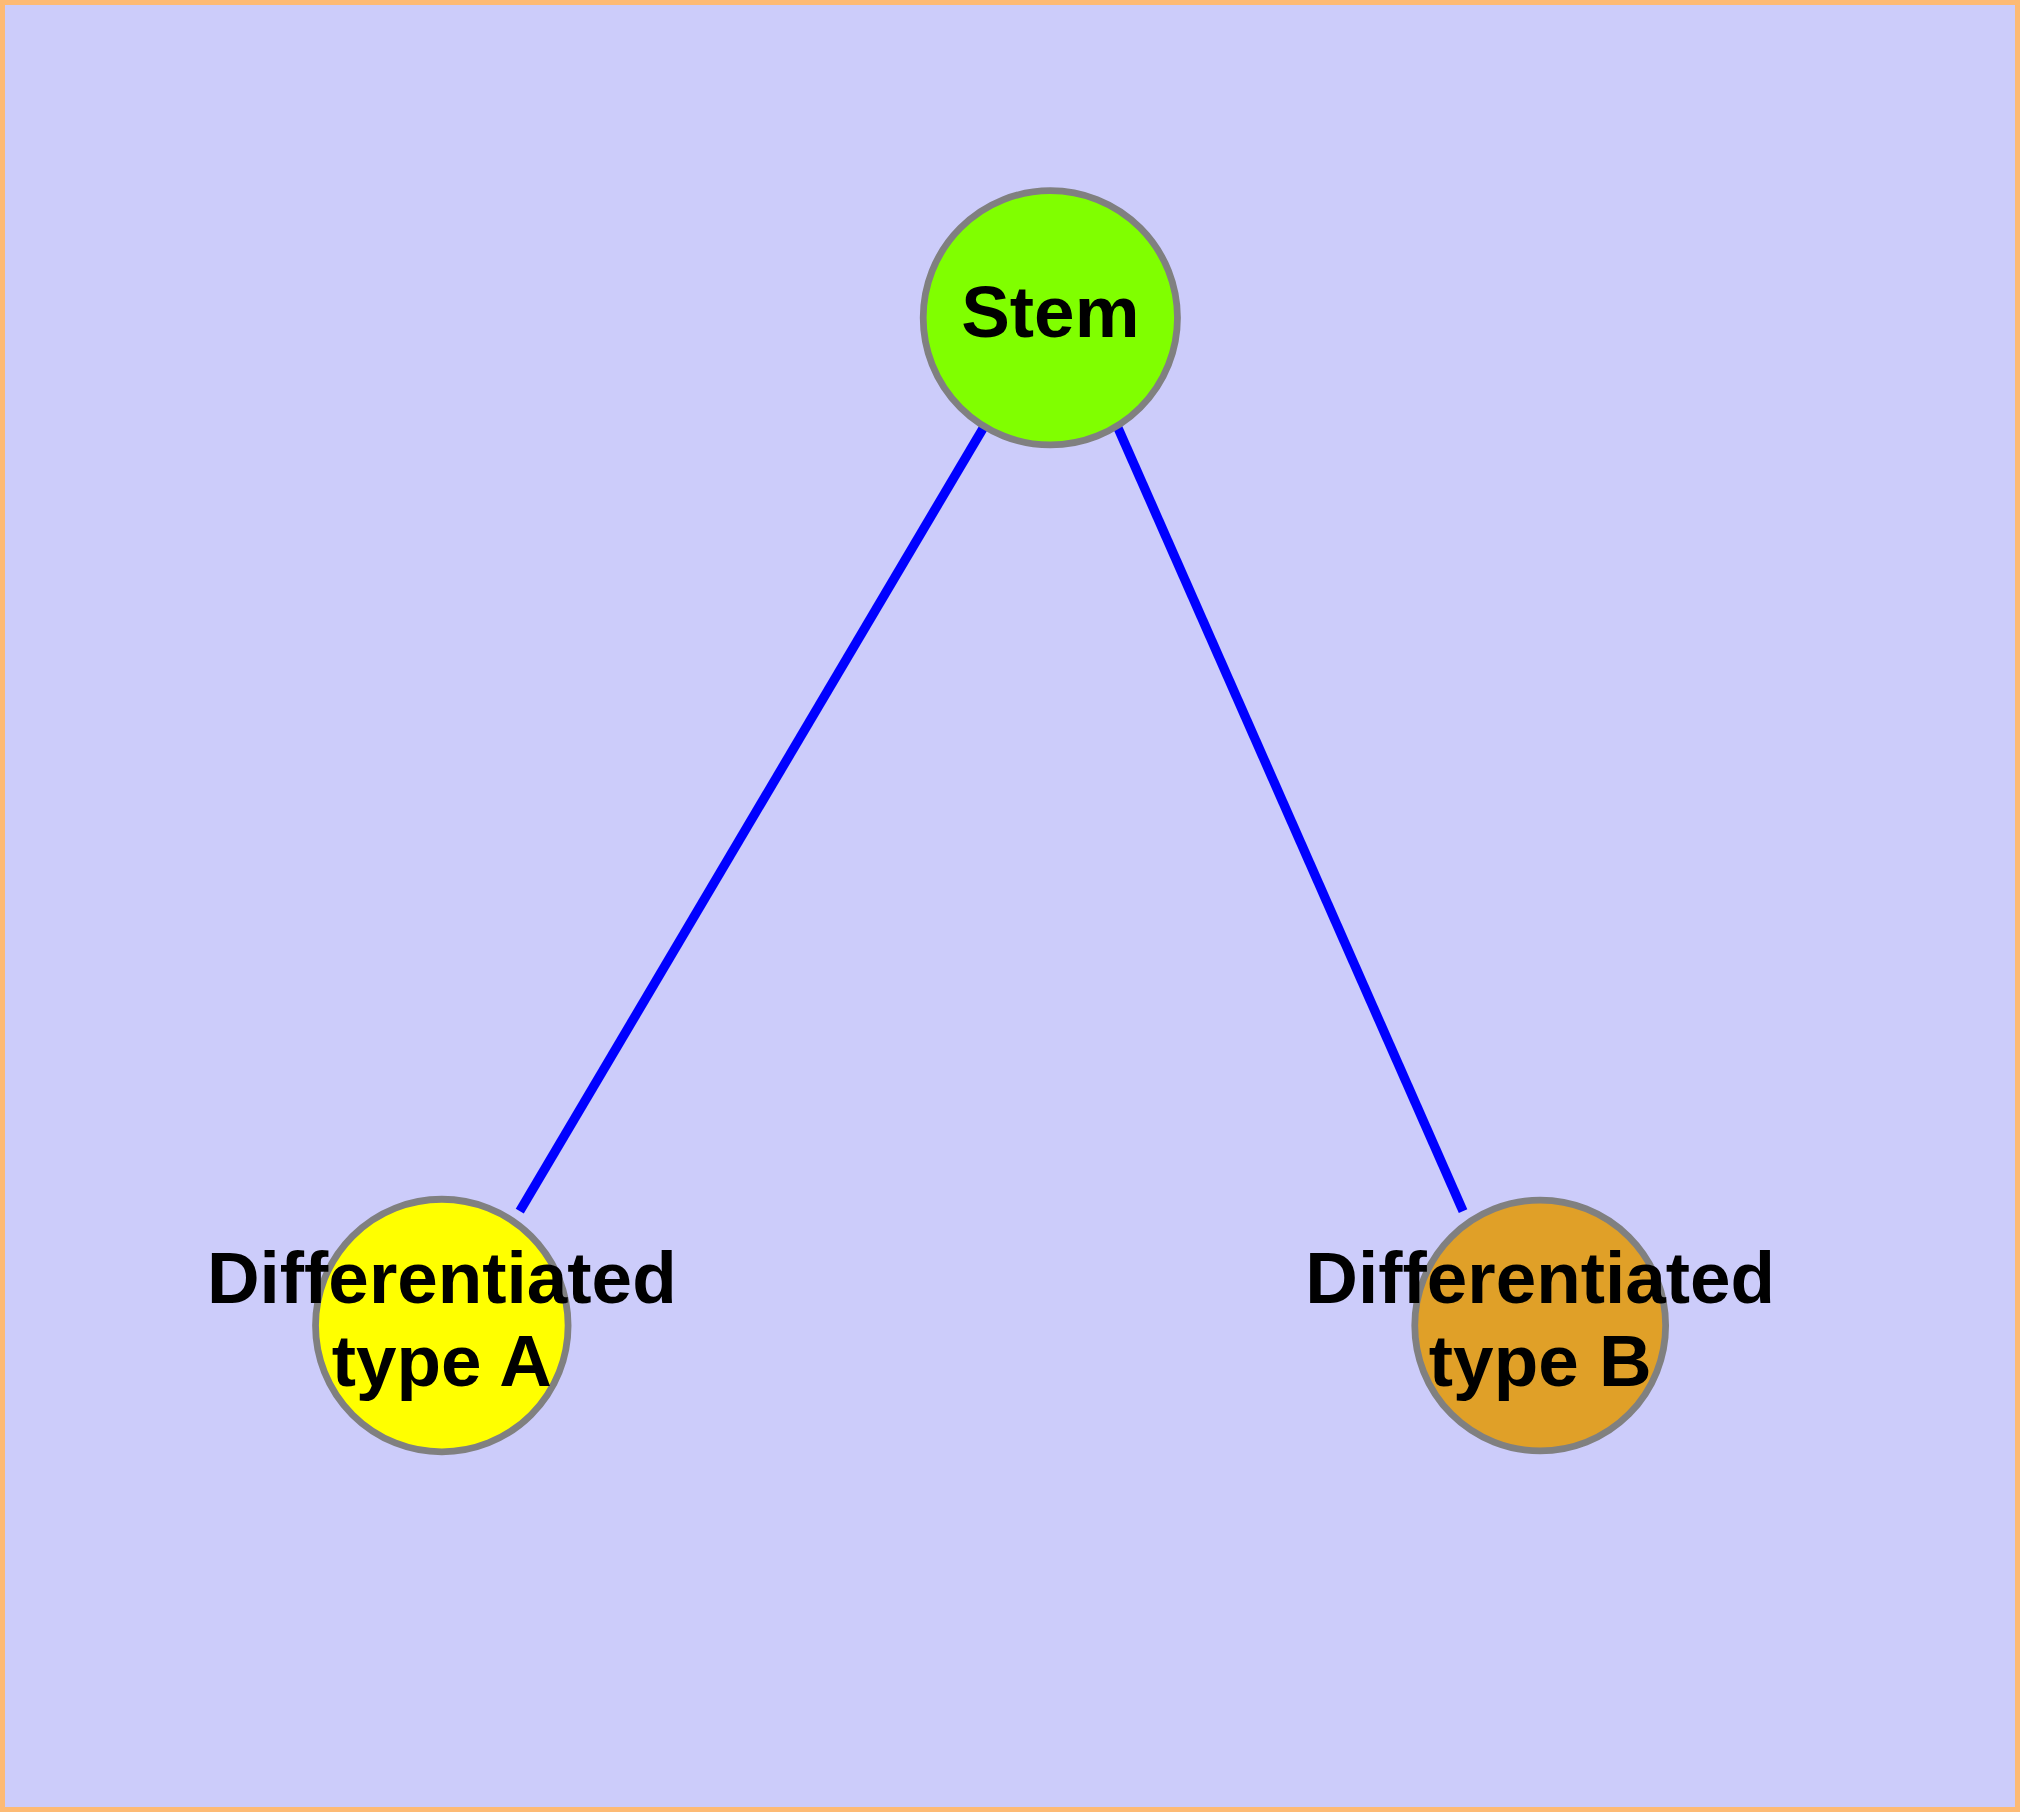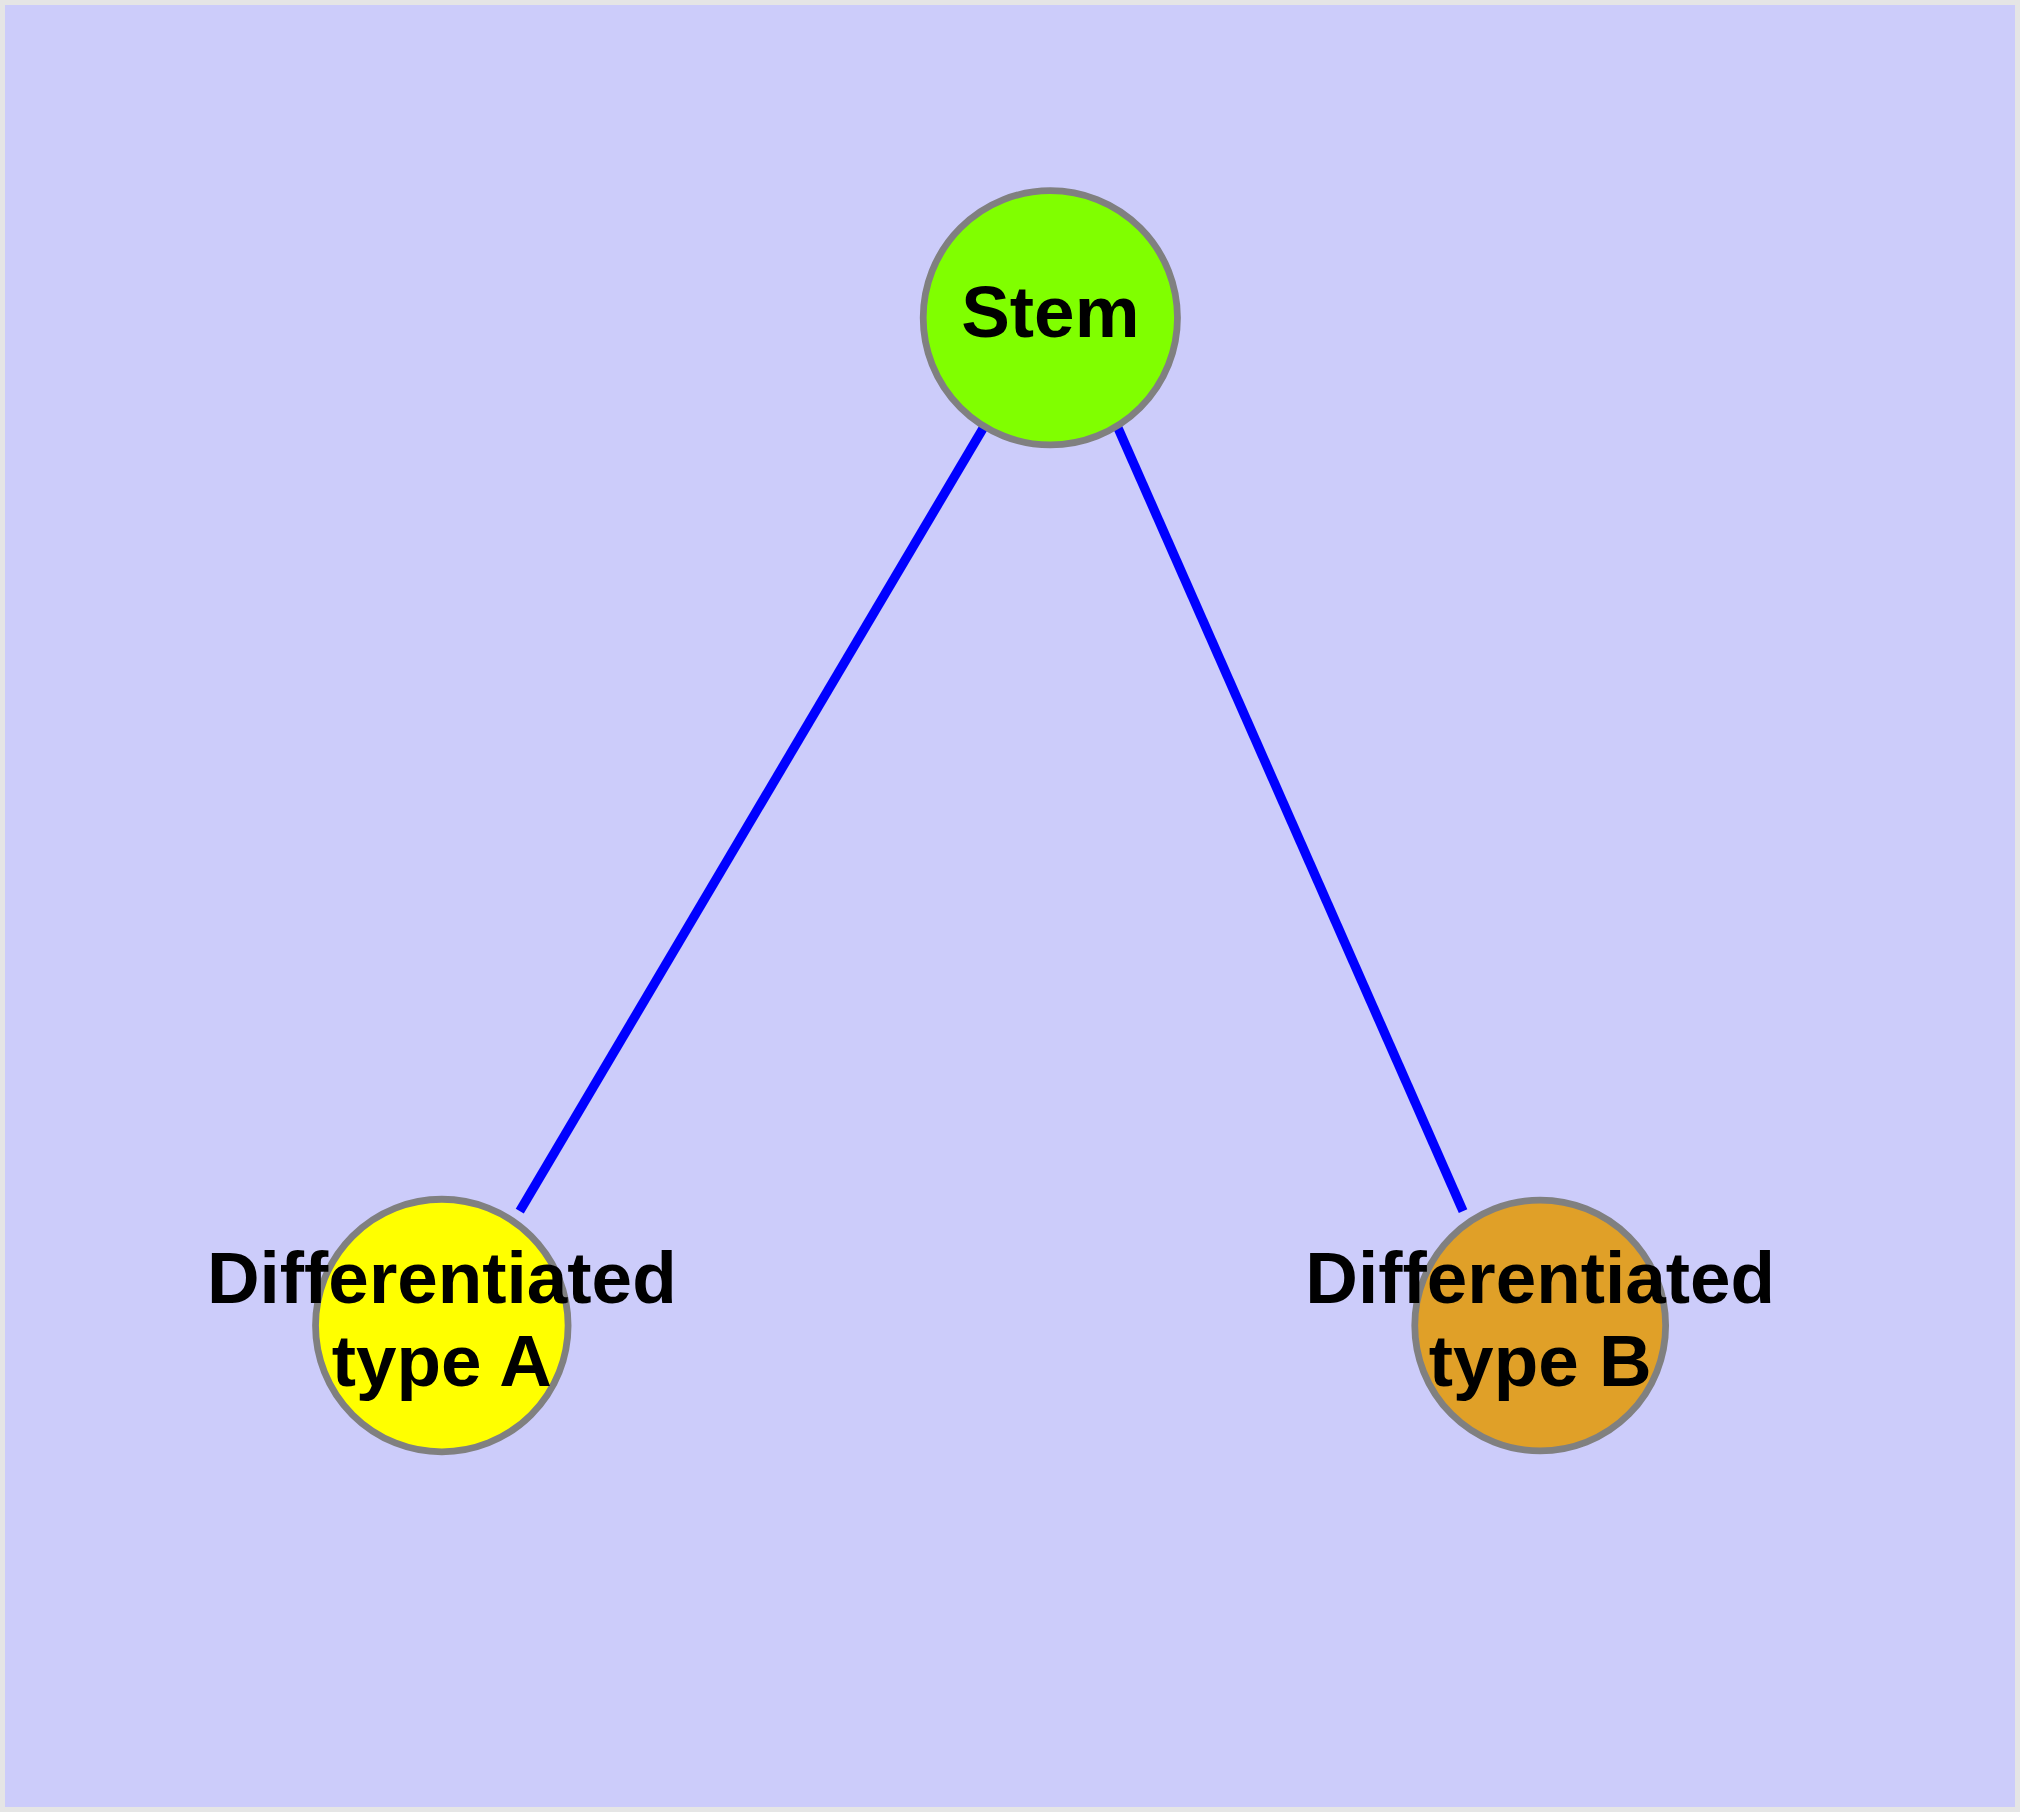--- a/index.html
+++ b/index.html
@@ -36,21 +36,21 @@
     fill: #000000;
     text-anchor: middle;
     dominant-baseline: middle;
     paint-order: normal;
     white-space: pre;
   }
 </style>
 </head>
 <body>
 
-<div id="canvas" style="width: 2021px; height: 1812px; background: #e5e5e5;">
+<div id="canvas" style="width: 2021px; height: 1812px; background: #fdba74;">
   <div id="plot-area" style="background: rgb(204, 204, 250); width: 2010px; height: 1802px;"></div>
 
   <svg id="graph-svg" viewBox="0 0 2384 2138" xmlns="http://www.w3.org/2000/svg" style="width: 2021px; height: 1812px;">
 
     <g id="edges-group">
       <line id="edge-0" x1="1161" y1="503" x2="613" y2="1429" stroke="#0000ff" stroke-width="11" stroke-linecap="butt"></line>
       <line id="edge-1" x1="1318" y1="503" x2="1726" y2="1429" stroke="#0000ff" stroke-width="11" stroke-linecap="butt"></line>
     </g>
 
     <g id="nodes-group">

